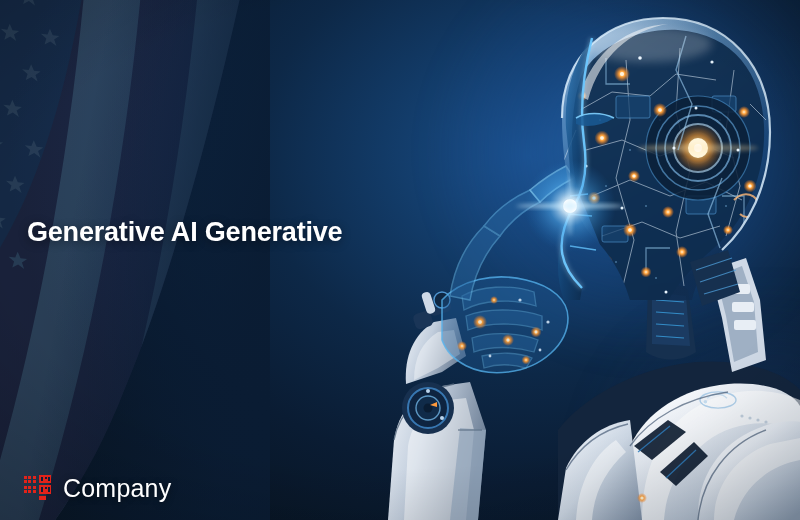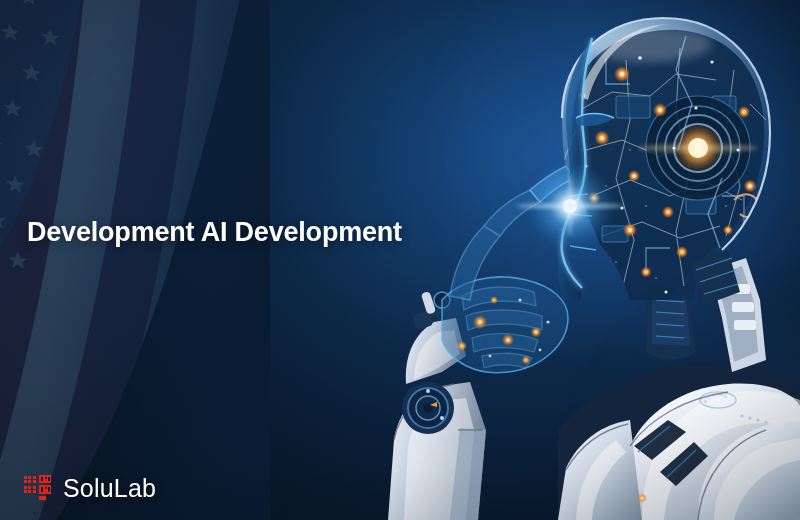--- a/index.html
+++ b/index.html
@@ -548,21 +548,21 @@
               <path d="M374,294 L408,284"></path>
           </g>
         </g>
       </g>
     </svg>
   </div>
 
   <div class="vignette"></div>
 
   <div class="headline">
-    <div class="line">Development AI Development</div>
+    <div class="line">Generative AI Generative</div>
   </div>
 
   <div class="logo">
     <svg class="logo-mark" viewBox="0 0 30 27" aria-hidden="true">
       <g fill="#e2231a">
 
         <rect x="0" y="1" width="3" height="3"></rect>
         <rect x="4" y="1" width="3" height="3"></rect>
         <rect x="0" y="5" width="3" height="3"></rect>
         <rect x="4" y="5" width="3" height="3"></rect>
@@ -584,16 +584,16 @@
       </g>
       <g fill="#0d2038">
         <rect x="17" y="2" width="2" height="4"></rect>
         <rect x="21" y="2" width="2" height="2"></rect>
         <rect x="24" y="2" width="2" height="4"></rect>
         <rect x="17" y="12" width="2" height="5"></rect>
         <rect x="21" y="12" width="2" height="2"></rect>
         <rect x="24" y="12" width="2" height="5"></rect>
       </g>
     </svg>
-    <span class="logo-text">SoluLab</span>
+    <span class="logo-text">Company</span>
   </div>
 
 </div>
 
 </body></html>

